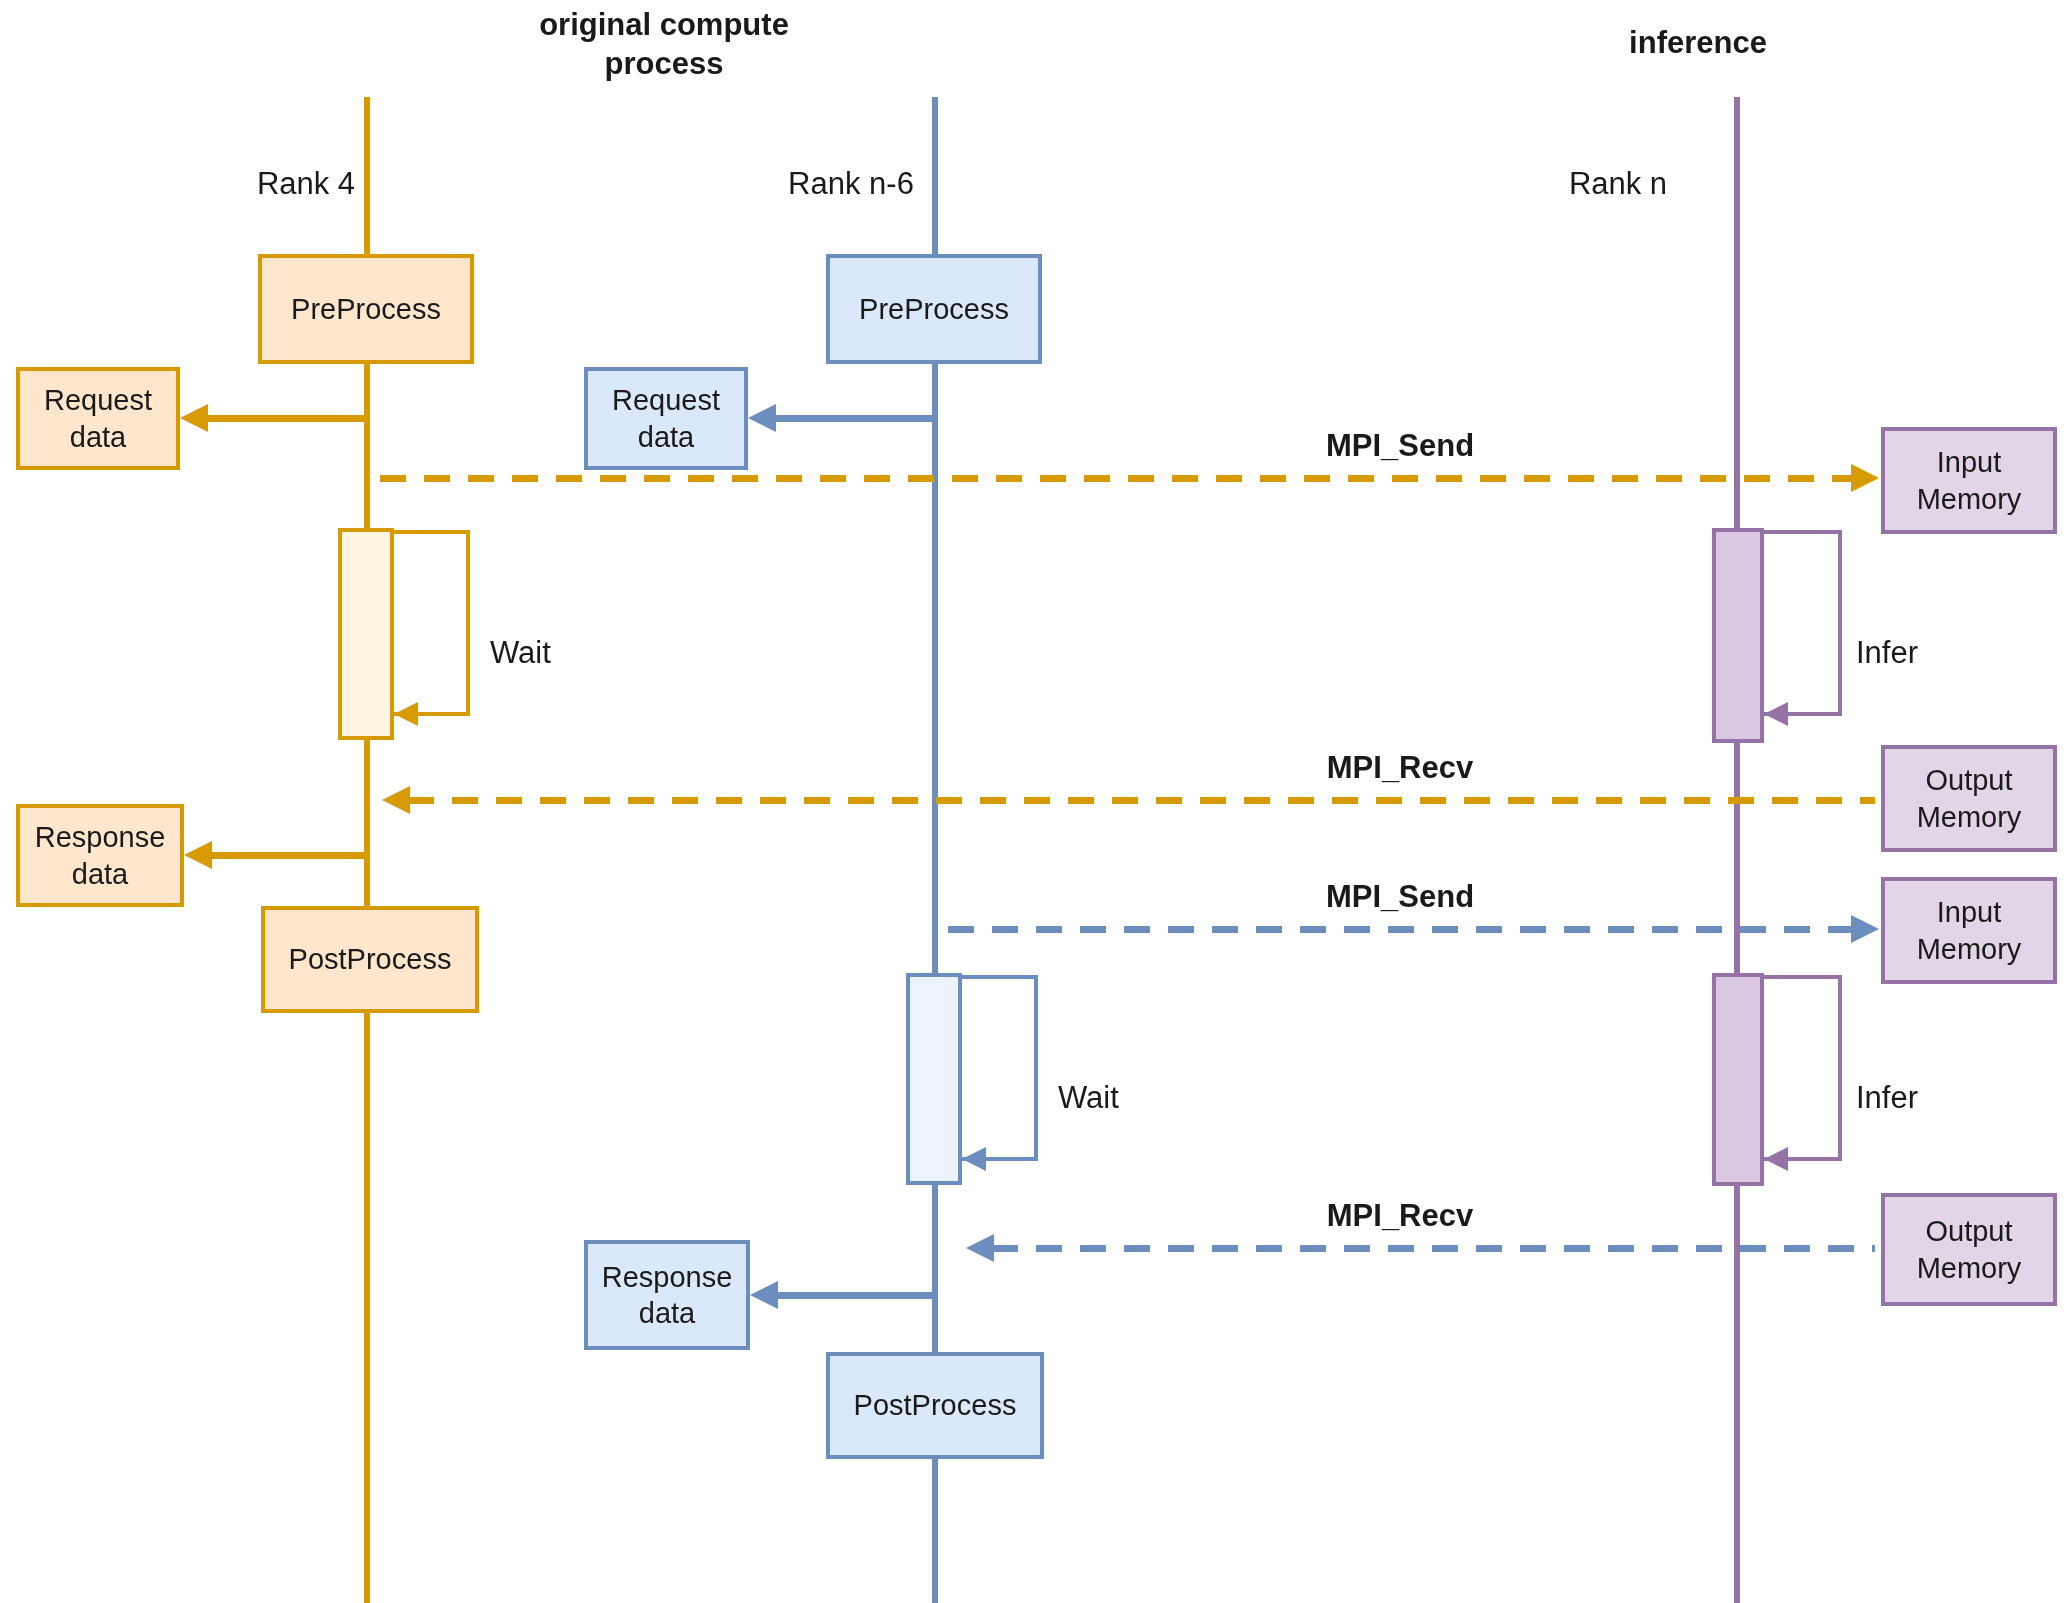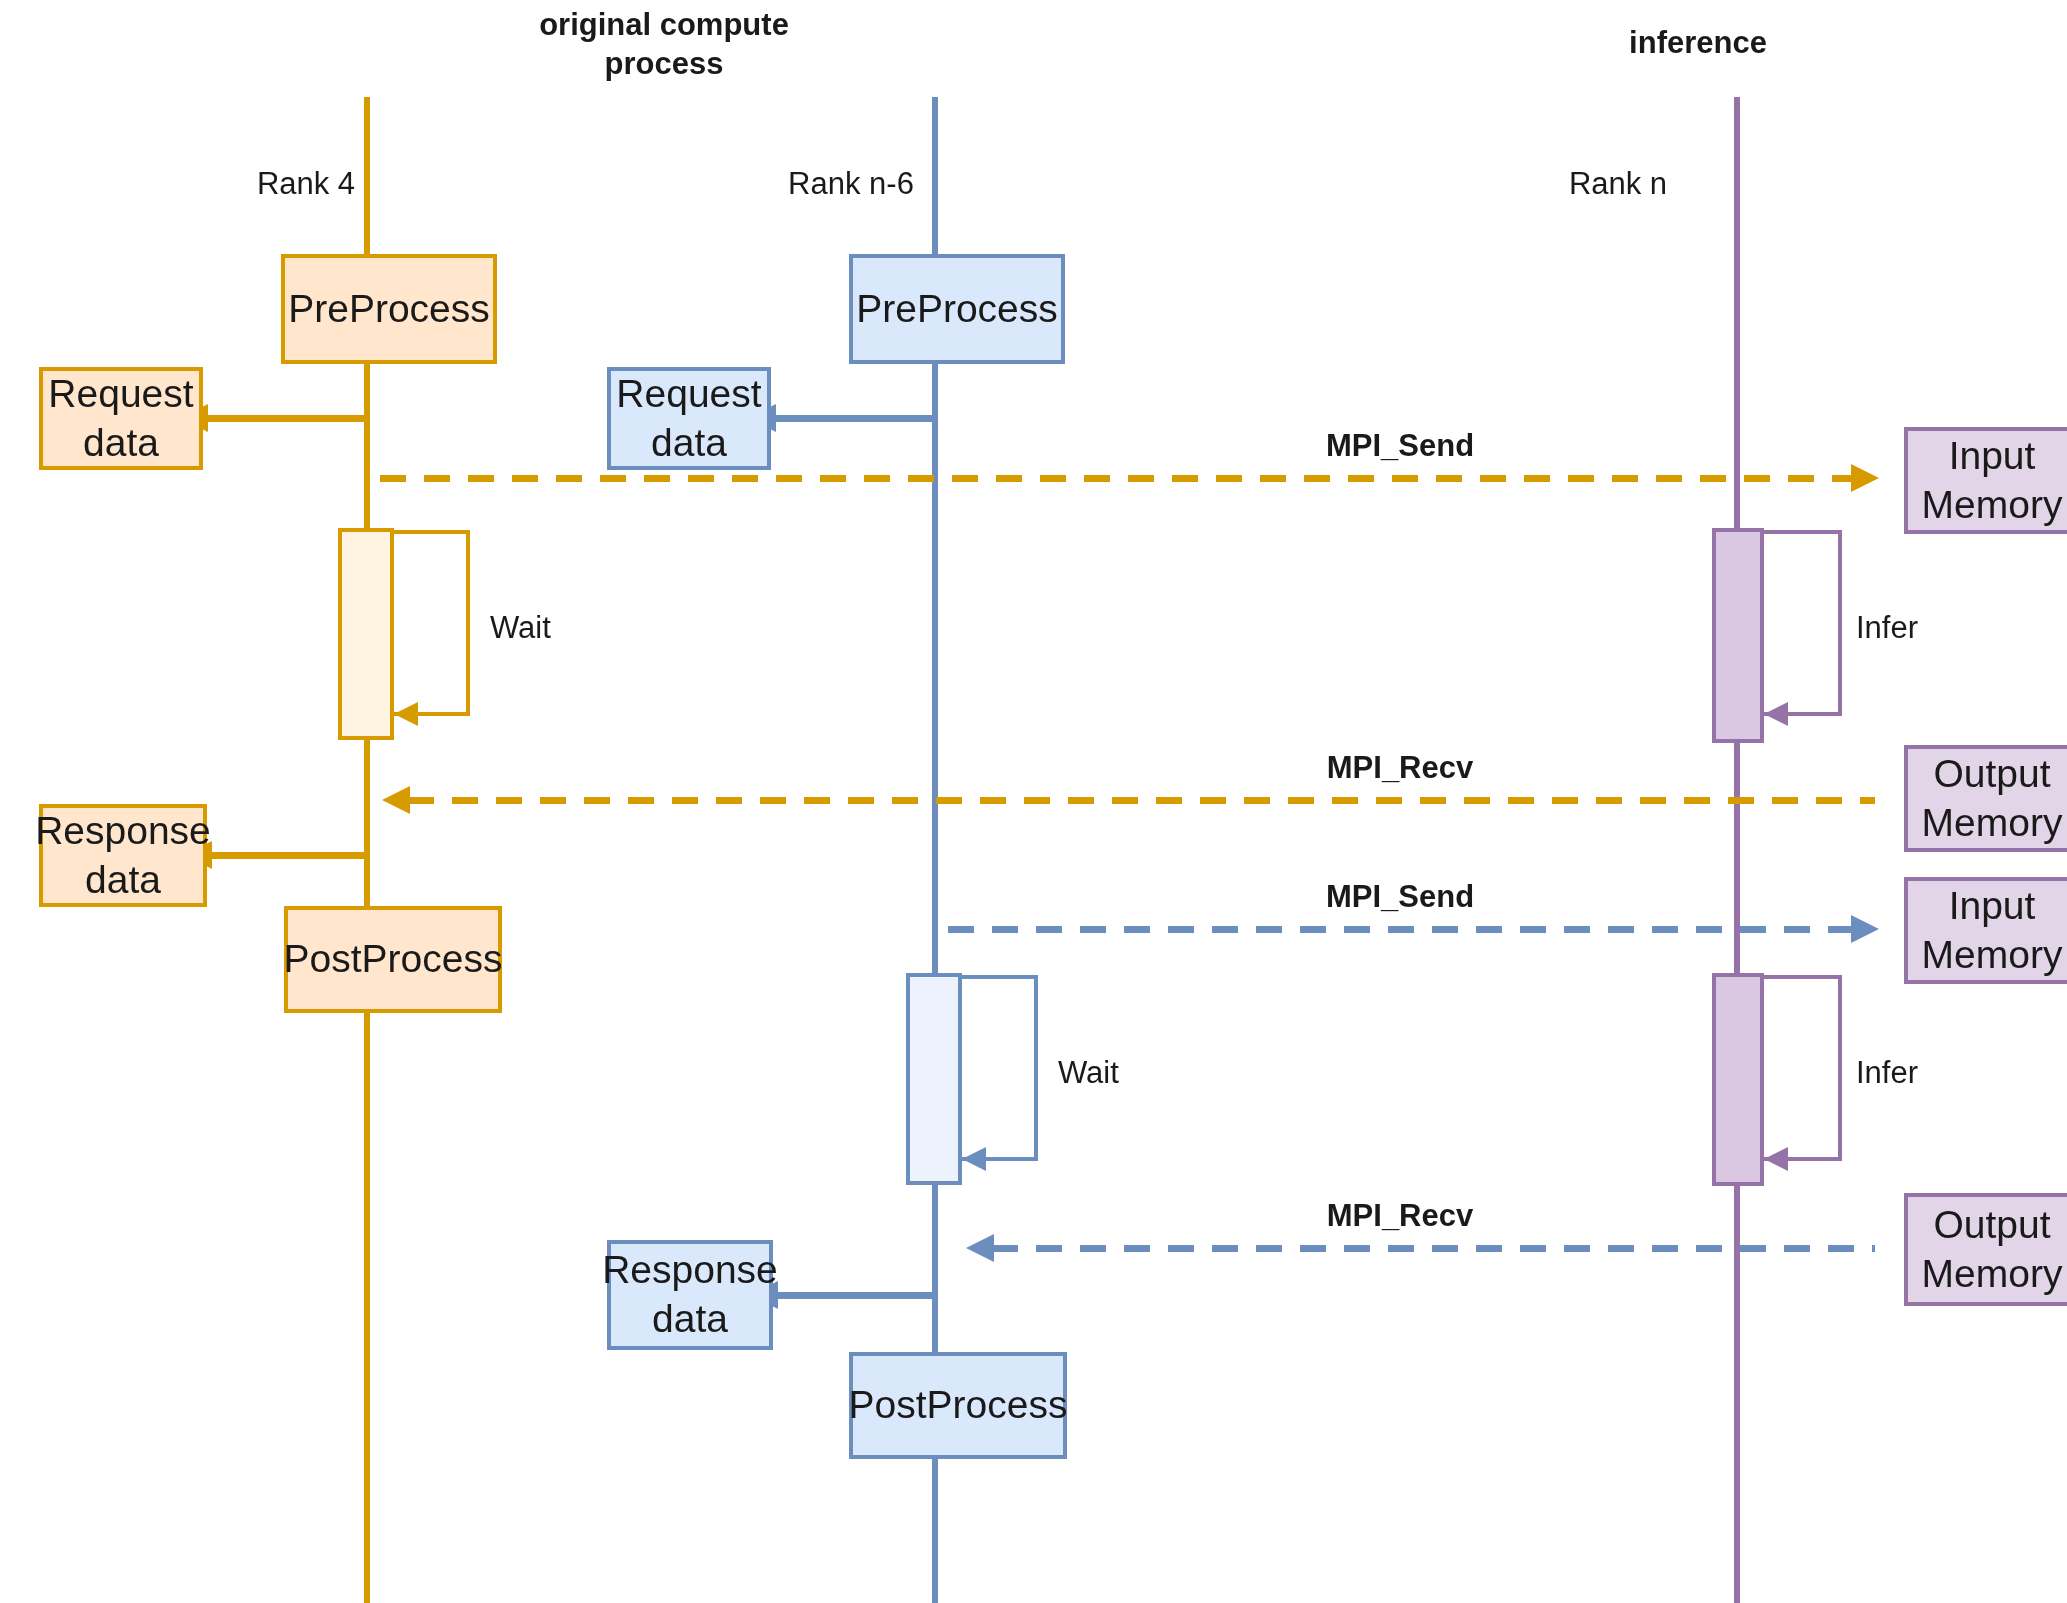--- a/index.html
+++ b/index.html
@@ -10,21 +10,21 @@
   .title { position:absolute; font-weight:bold; font-size:31px; text-align:center;
            white-space:pre-line; line-height:1.25; }
   .ranklabel { position:absolute; font-size:31px; text-align:center; }
   .lifeline { position:absolute; width:6px; }
   .ll-o { background:#D79B00; }
   .ll-b { background:#6C8EBF; }
   .ll-p { background:#9673A6; }
 
   .box { position:absolute; box-sizing:border-box; border:4px solid;
          display:flex; align-items:center; justify-content:center;
-         text-align:center; font-size:39px; line-height:1.25; padding:4px;margin-left:23px; }
+         text-align:center; font-size:29px; line-height:1.25; padding:4px; }
   .box-o { border-color:#D79B00; background:#FFE6CC; }
   .box-b { border-color:#6C8EBF; background:#DAE8FC; }
   .box-p { border-color:#9673A6; background:#E1D5E7; }
 
   .act { position:absolute; box-sizing:border-box; border:4px solid; }
   .act-o { border-color:#D79B00; background:#FFF3E1; }
   .act-b { border-color:#6C8EBF; background:#EDF3FC; }
   .act-p { border-color:#9673A6; background:#DAC8E2; }
 
   .loop { position:absolute; box-sizing:border-box; border:4px solid; border-left:none; background:transparent; }
@@ -48,21 +48,21 @@
   .head-l.h-b { border-right:28px solid #6C8EBF; }
   .head-r.h-o { border-left:28px solid #D79B00; }
   .head-r.h-b { border-left:28px solid #6C8EBF; }
   .loophead { position:absolute; width:0; height:0;
               border-top:12px solid transparent; border-bottom:12px solid transparent; }
   .loophead.h-o { border-right:24px solid #D79B00; }
   .loophead.h-b { border-right:24px solid #6C8EBF; }
   .loophead.h-p { border-right:24px solid #9673A6; }
 
   .msglabel { position:absolute; font-weight:bold; font-size:31px; width:300px; text-align:center; }
-  .actlabel { position:absolute; font-size:31px; }
+  .actlabel { position:absolute; font-size:31px;margin-top:25px; }
 </style>
 </head>
 <body>
 
 <div class="canvas">
 
   <div class="title" style="left:514px; top:6px; width:300px;">original compute
 process</div>
   <div class="title" style="left:1548px; top:24px; width:300px;">inference</div>
 

